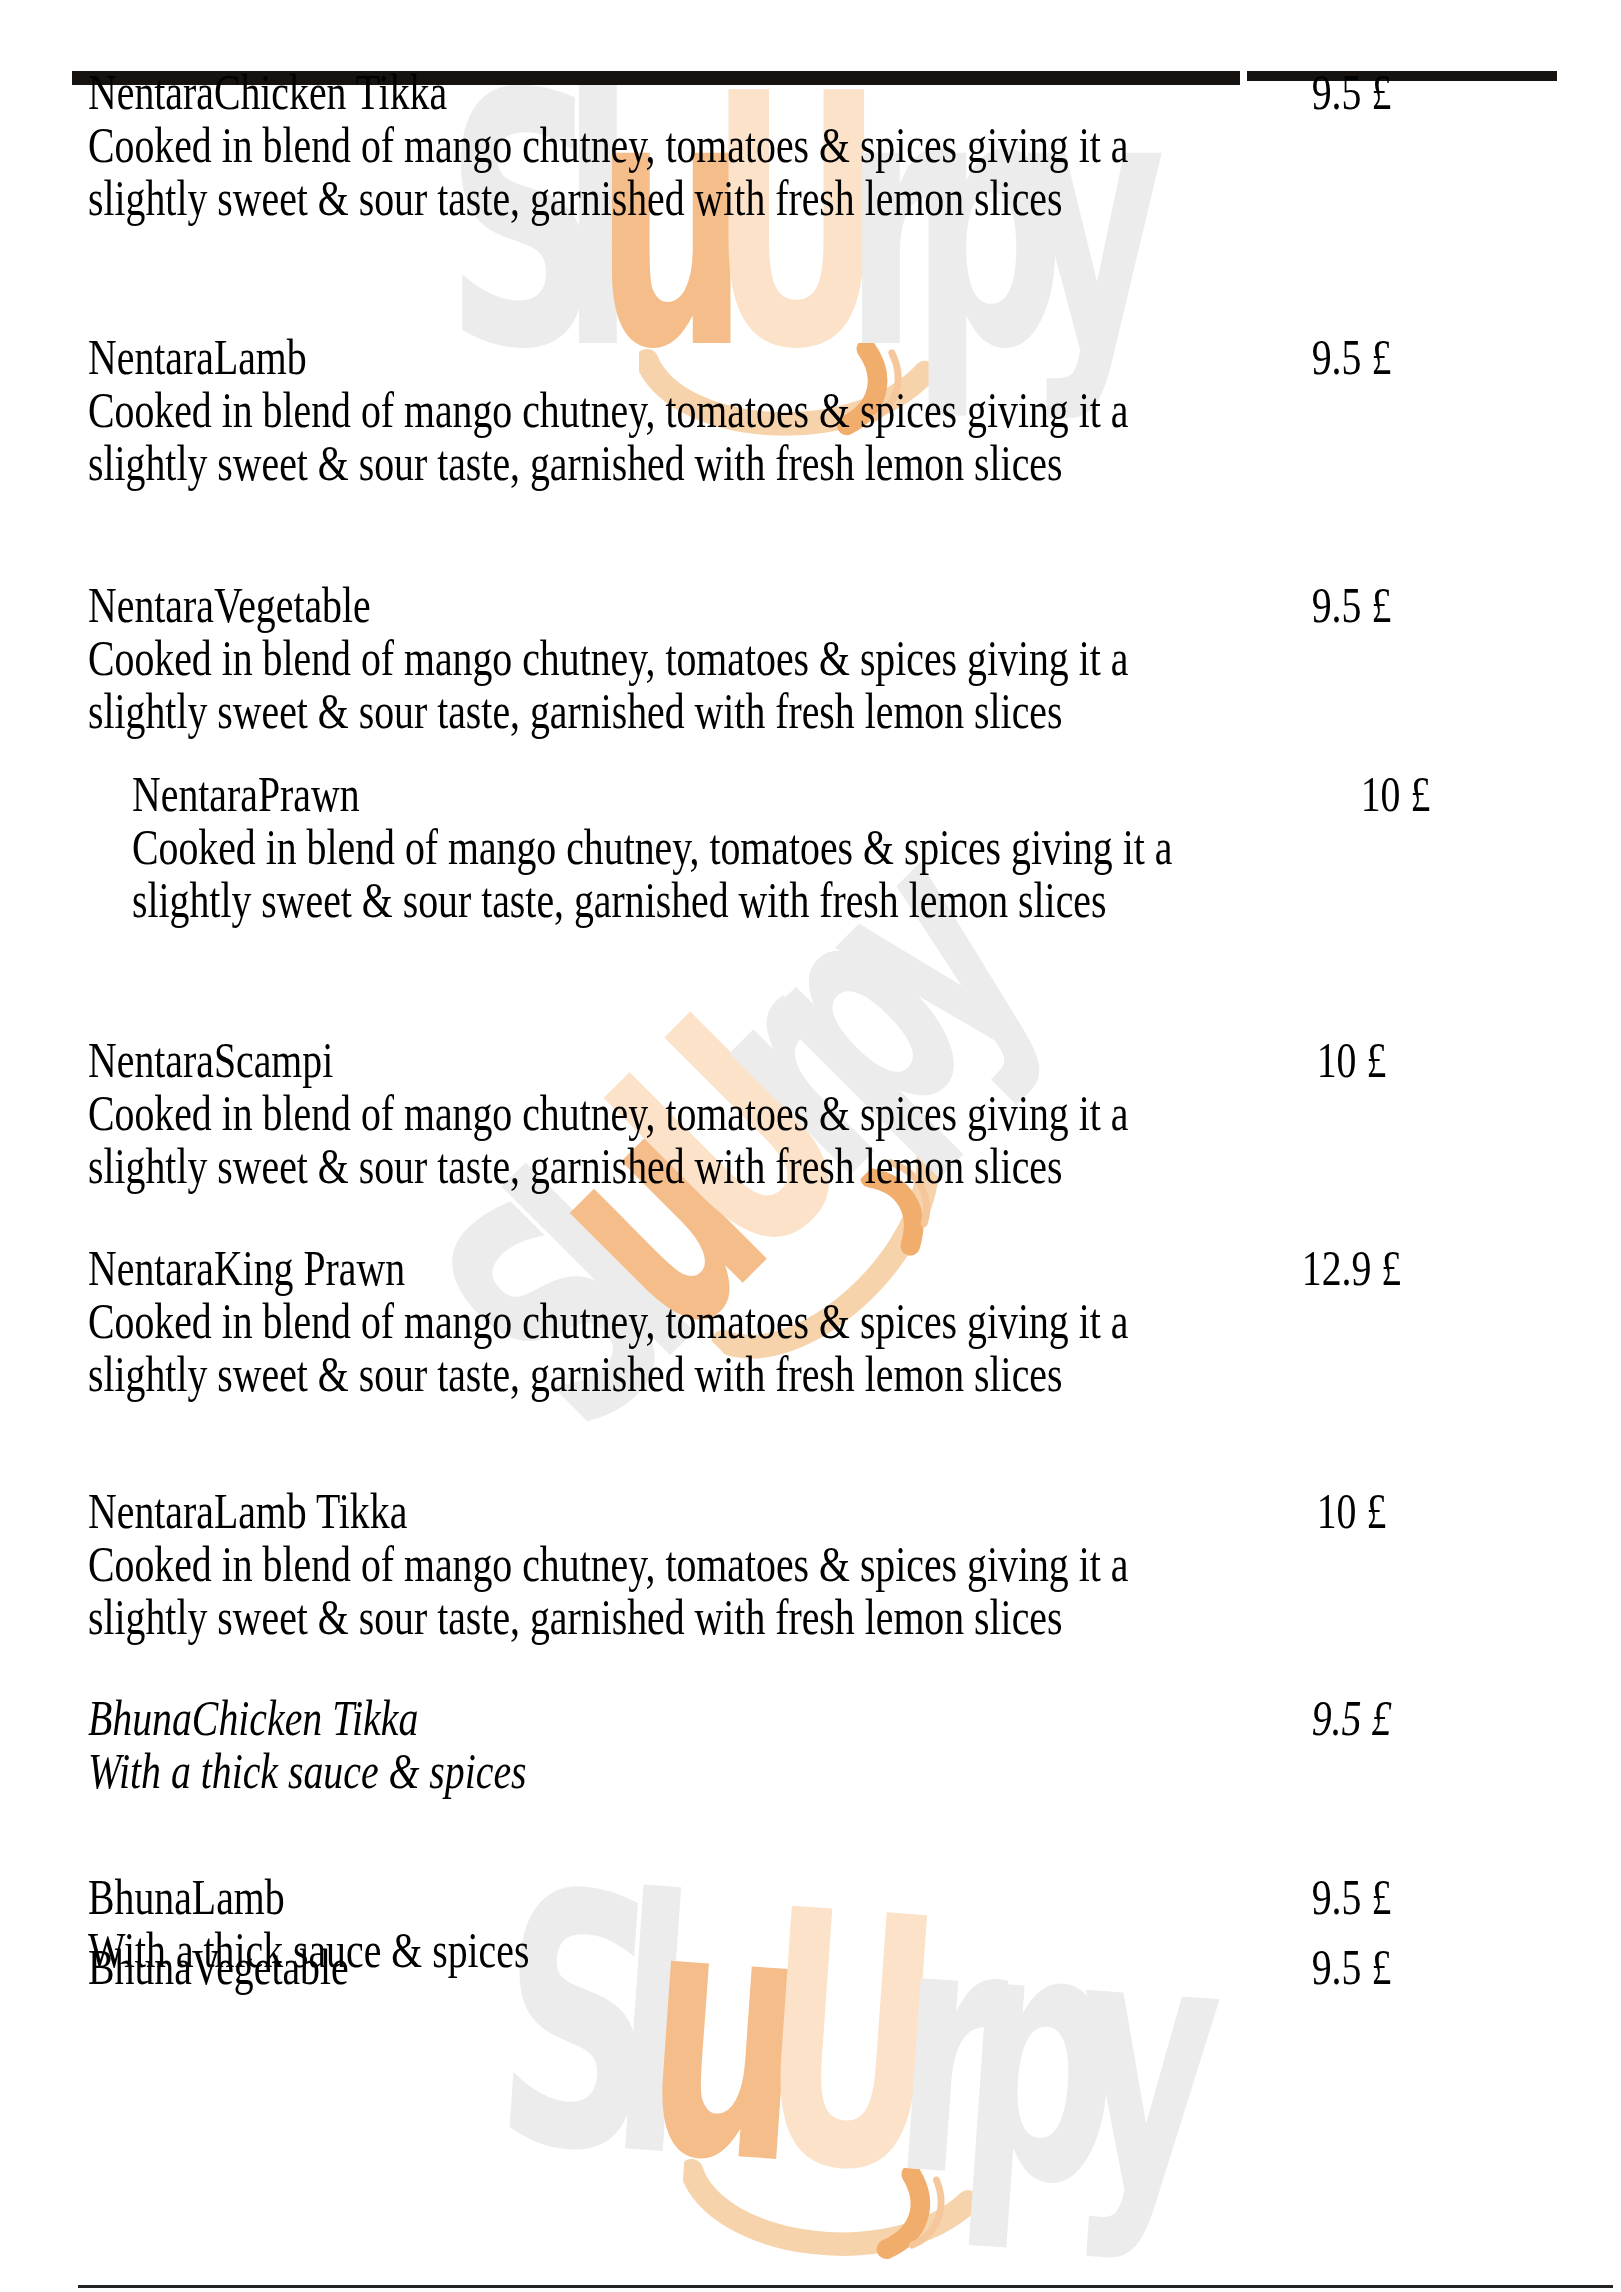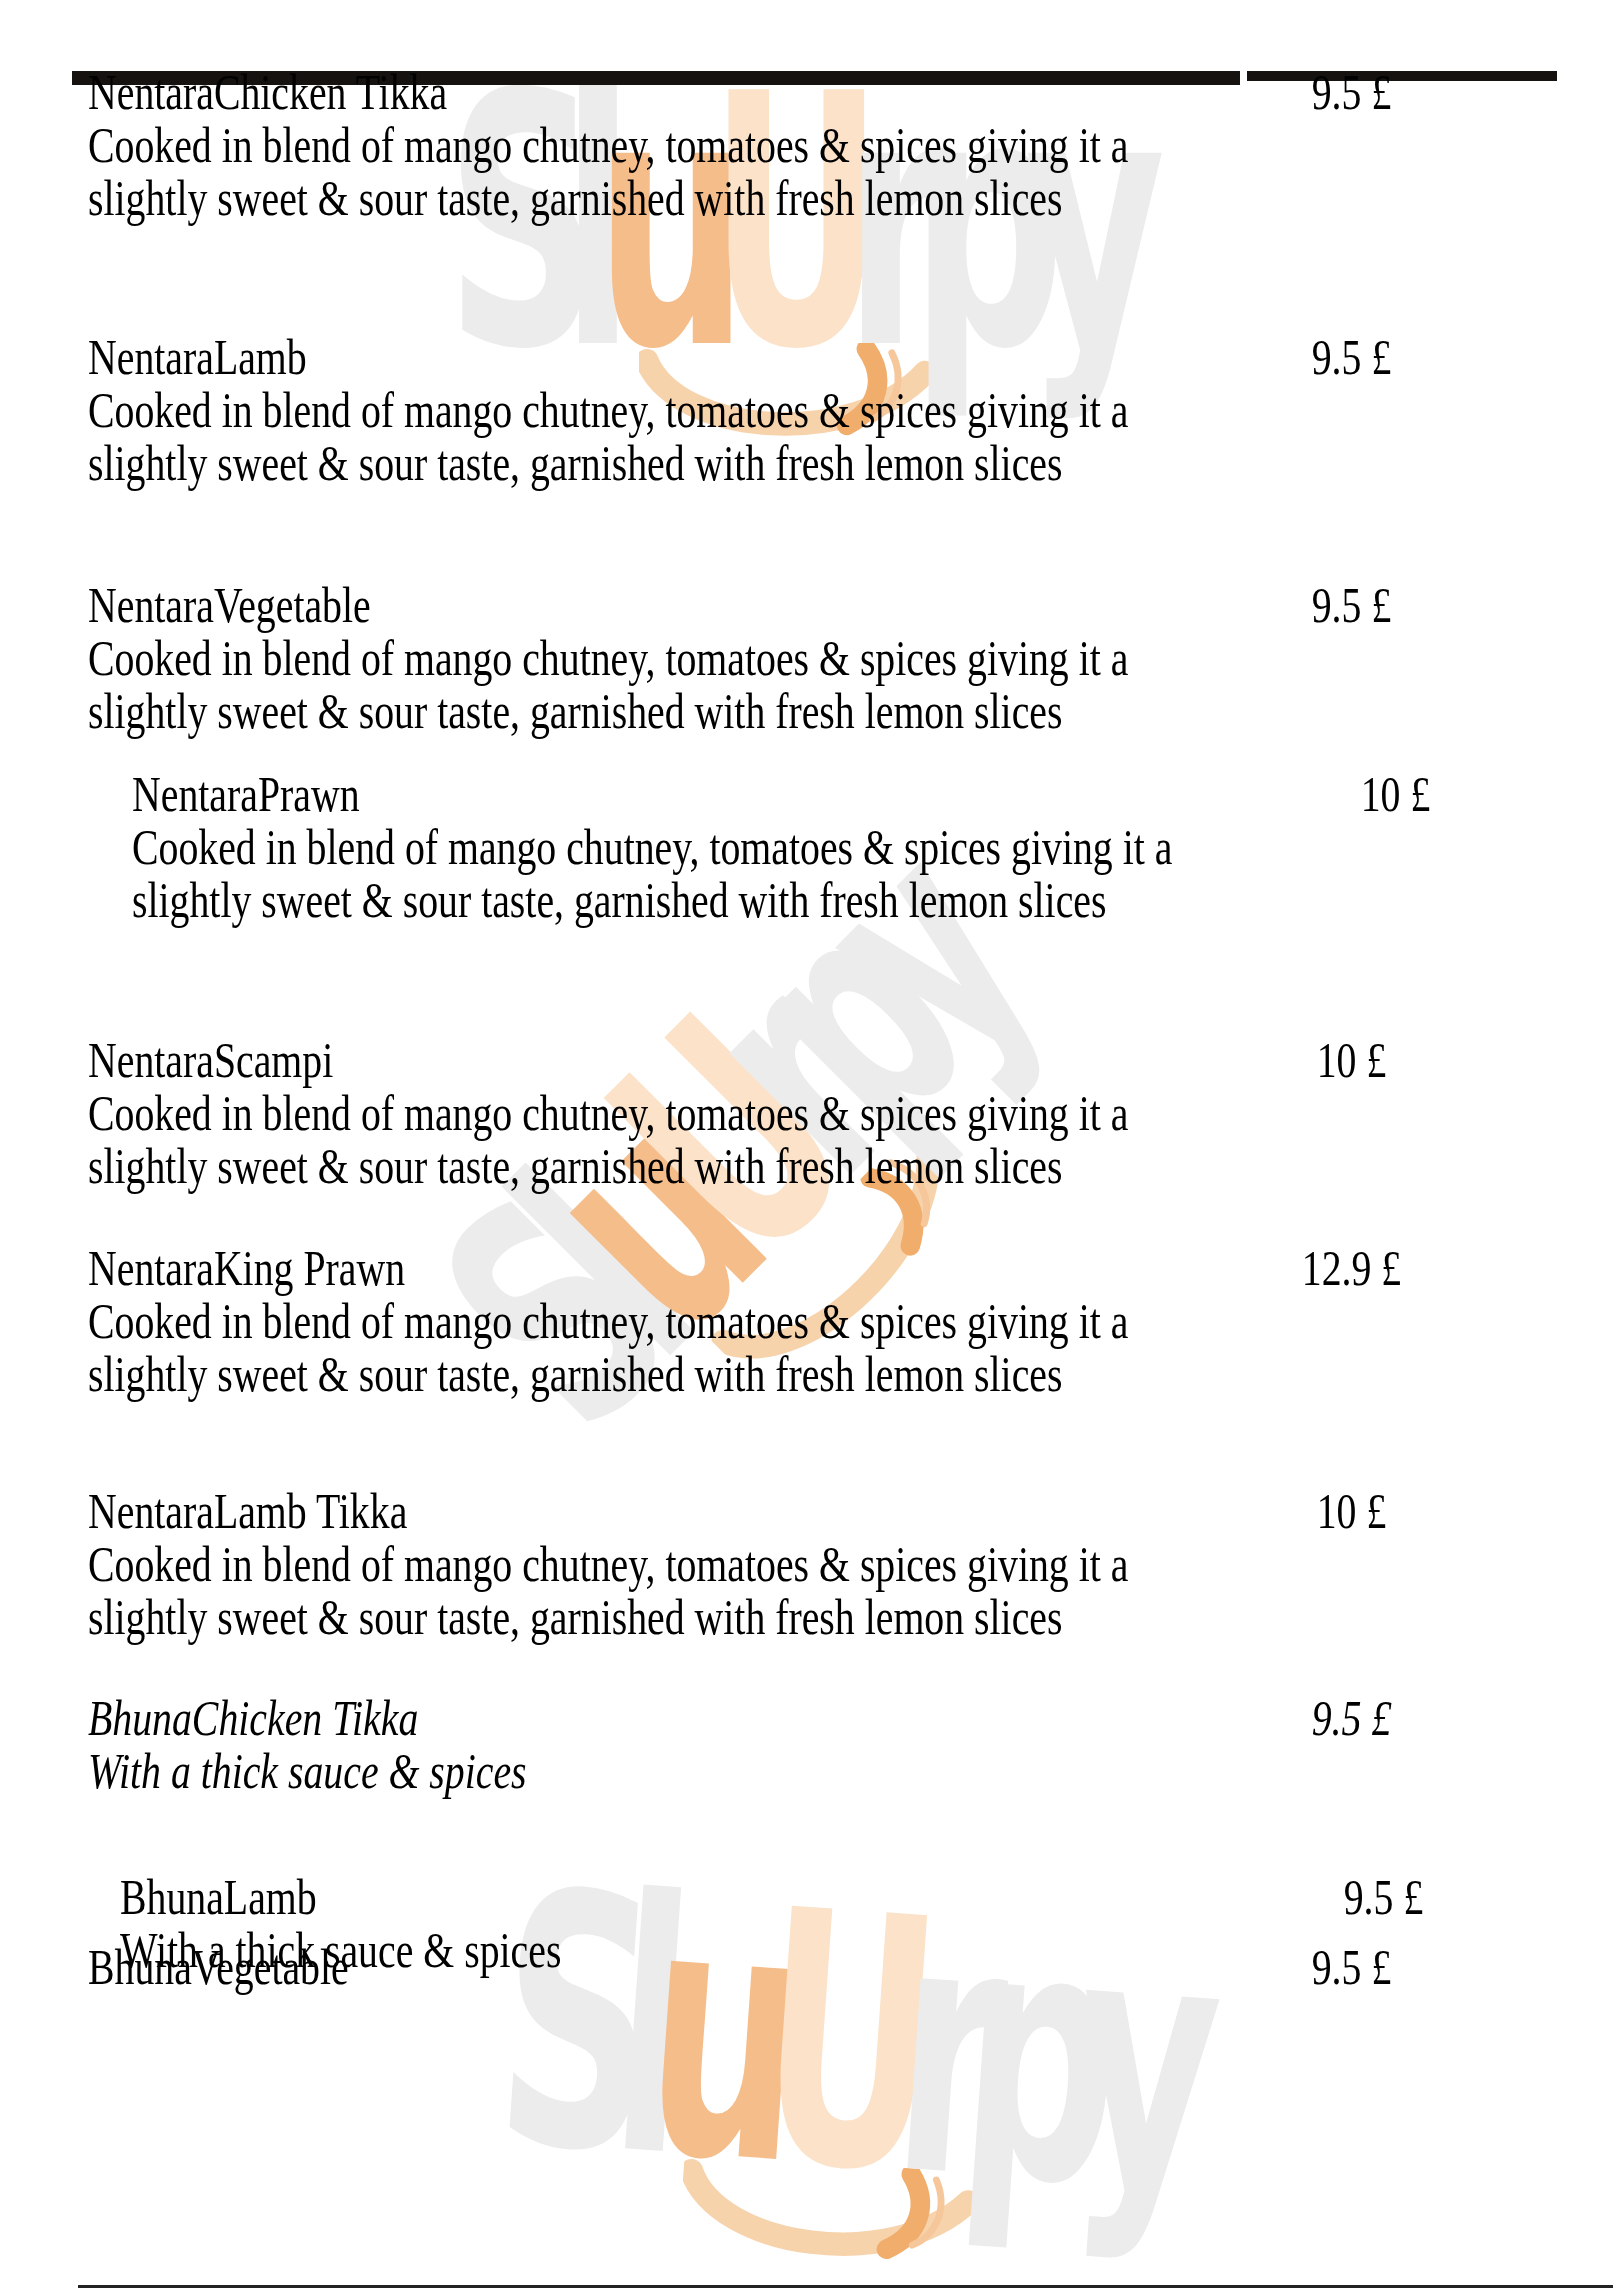--- a/index.html
+++ b/index.html
@@ -148,21 +148,21 @@
 slightly sweet &amp; sour taste, garnished with fresh lemon slices</div>
     <div class="item-price">10 £</div>
   </div>
 
   <div class="menu-item" style="top: 1692px; font-style: italic;">
     <div class="item-name">BhunaChicken Tikka</div>
     <div class="item-desc">With a thick sauce &amp; spices</div>
     <div class="item-price">9.5 £</div>
   </div>
 
-  <div class="menu-item" style="top: 1871px; margin-left: 32px;">
+  <div class="menu-item" style="top: 1871px;">
     <div class="item-name">BhunaLamb</div>
     <div class="item-desc">With a thick sauce &amp; spices</div>
     <div class="item-price">9.5 £</div>
   </div>
 
   <div class="menu-item" style="top: 1941px;">
     <div class="item-name">BhunaVegetable</div>
     <div class="item-desc"></div>
     <div class="item-price">9.5 £</div>
   </div>

